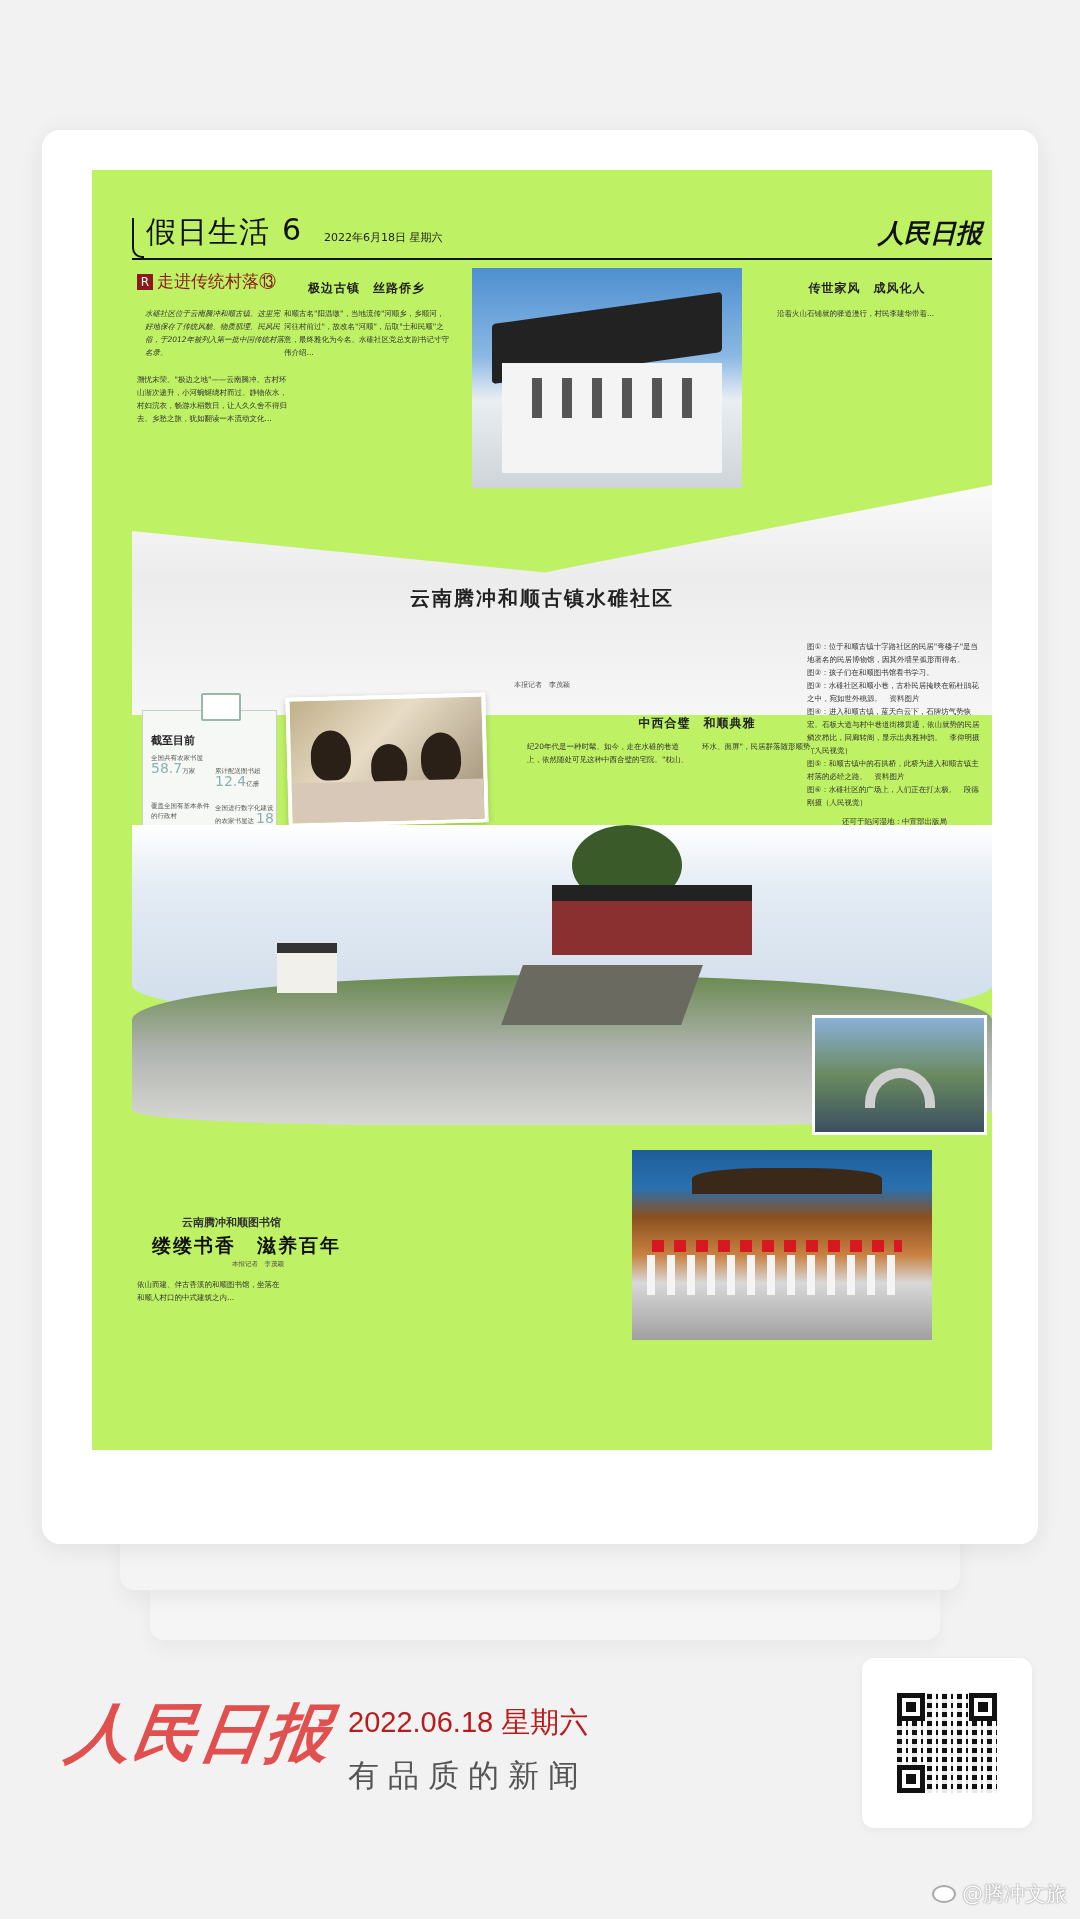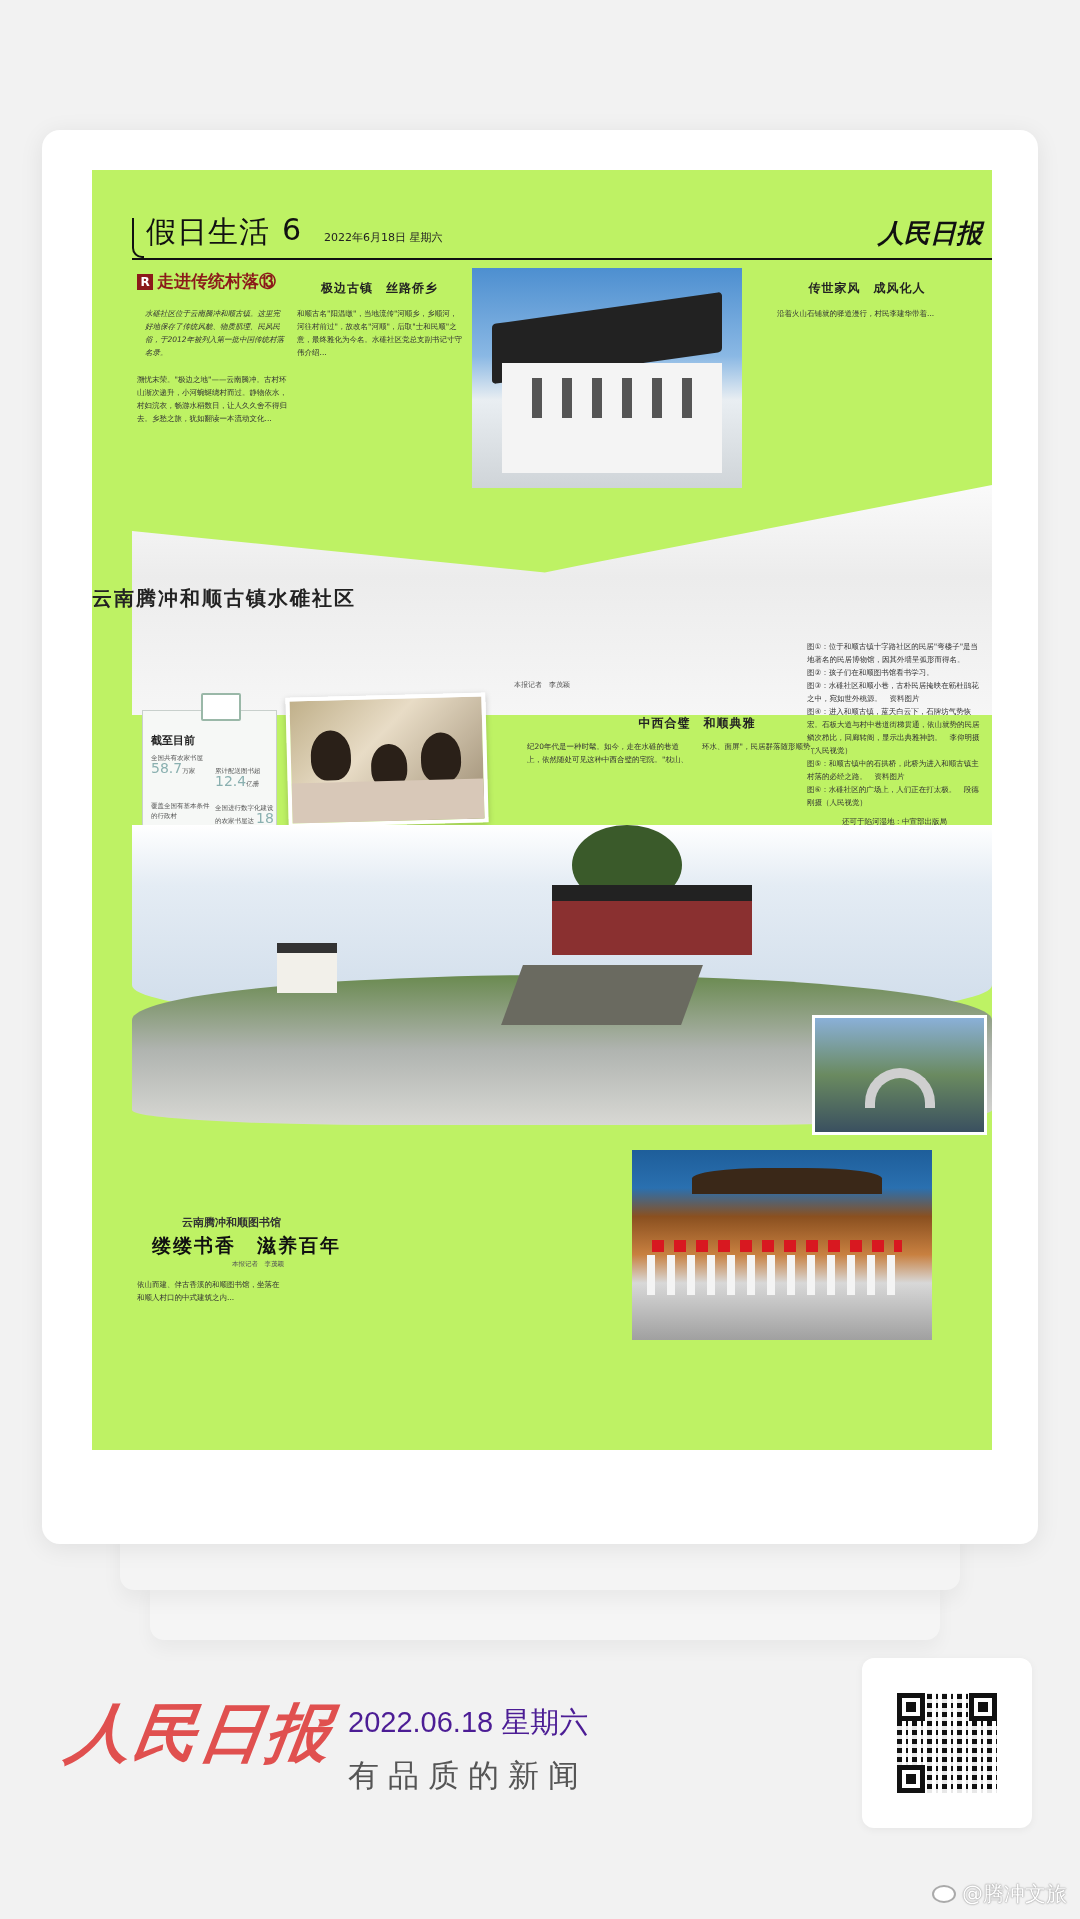--- a/index.html
+++ b/index.html
@@ -15,21 +15,21 @@
   .paper { position: absolute; left: 50px; top: 40px; width: 900px; height: 1280px; background: #bef264; overflow: hidden; }
 
   
   .mast { position: absolute; left: 40px; top: 40px; width: 860px; height: 50px; border-bottom: 2px solid #111; }
   .mast .bracket { position: absolute; left: 0; top: 8px; width: 12px; height: 40px; border-left: 2px solid #111; border-bottom: 2px solid #111; border-radius: 0 0 0 10px; }
   .mast .section { position: absolute; left: 14px; top: 2px; font-size: 30px; color: #111; letter-spacing: 1px; }
   .mast .pagenum { position: absolute; left: 150px; top: 2px; font-size: 30px; color: #111; }
   .mast .date { position: absolute; left: 192px; top: 20px; font-size: 11px; color: #222; }
   .mast .logo { position: absolute; right: 10px; top: 6px; font-family: "DejaVu Serif", serif; font-style: italic; font-size: 26px; font-weight: bold; color: #111; }
 
-  .col-title { font-weight: bold; color: #8b1a1a; font-size: 17px; }
+  .col-title { font-weight: normal; color: #8b1a1a; font-size: 17px; }
   .rbox { display: inline-block; width: 16px; height: 16px; background: #8b1a1a; color: #fff; font-size: 12px; text-align: center; line-height: 16px; margin-right: 4px; vertical-align: 1px; }
   .textblock { font-size: 7.5px; line-height: 13px; color: #333; }
   .sub-h { font-size: 12px; font-weight: bold; color: #222; text-align: center; letter-spacing: 1px; }
 
   .photo { position: absolute; overflow: hidden; }
   .ph-arch { background: linear-gradient(180deg, #4d8fd0 0%, #8ab8e4 40%, #e9eef2 60%, #cfd4d8 100%); }
   .ph-arch .roof { position: absolute; left: 20px; top: 40px; width: 230px; height: 60px; background: #222; transform: skewY(-8deg); border-radius: 4px; }
   .ph-arch .wall { position: absolute; left: 30px; top: 95px; width: 220px; height: 110px; background: #f4f4f4; }
   .ph-arch .windows { position: absolute; left: 60px; top: 110px; width: 170px; height: 40px; background: repeating-linear-gradient(90deg, #555 0 10px, #f4f4f4 10px 30px); }
   .ph-kids { background: linear-gradient(135deg, #c0b08a 0%, #e8dcc6 40%, #9a8a70 100%); border: 4px solid #fff; box-shadow: 0 2px 6px rgba(0,0,0,0.2); }
@@ -54,31 +54,31 @@
   .ph-taichi .lanterns { position: absolute; left: 20px; top: 90px; width: 250px; height: 12px; background: repeating-linear-gradient(90deg, #d81820 0 12px, transparent 12px 22px); }
   .ph-taichi .people { position: absolute; left: 15px; top: 105px; width: 260px; height: 40px; background: repeating-linear-gradient(90deg, #f4f4f4 0 8px, transparent 8px 20px); }
 
   .infobox { position: absolute; left: 50px; top: 540px; width: 135px; height: 150px; border: 1px solid #c8d0cc; background: #f6f8f6; }
   .infobox .title { position: absolute; left: 8px; top: 22px; font-size: 11px; font-weight: bold; color: #222; }
   .infobox .book { position: absolute; left: 58px; top: -18px; width: 40px; height: 28px; border: 2px solid #9ab8a8; border-radius: 2px; background: #fff; }
   .infobox .stat { position: absolute; font-size: 6.5px; color: #555; line-height: 10px; }
   .infobox .big { font-size: 14px; color: #8ab0b0; }
 
   .lead-bg { position: absolute; left: 40px; top: 315px; width: 860px; height: 230px; background: linear-gradient(180deg, #fafafa 0%, #ececec 40%, #f6f6f6 100%); clip-path: polygon(0 20%, 48% 38%, 52% 35%, 100% 0, 100% 100%, 0 100%); }
-  .lead-kicker { position: absolute; left: 0; width: 900px; top: 415px; text-align: left; font-family: "DejaVu Serif", serif; font-size: 20px; font-weight: bold; color: #222; letter-spacing: 2px; }
+  .lead-kicker { position: absolute; left: 0; width: 900px; top: 415px; text-align: center; font-family: "DejaVu Serif", serif; font-size: 20px; font-weight: bold; color: #222; letter-spacing: 2px; }
   .lead-title { position: absolute; left: 0; width: 900px; top: 448px; text-align: center; font-size: 44px; font-weight: bold; color: #111; letter-spacing: 4px; }
   .lead-byline { position: absolute; left: 0; width: 900px; top: 510px; text-align: center; font-size: 7px; color: #555; }
 
   .sec2-kicker { position: absolute; left: 90px; top: 1045px; font-family: "DejaVu Serif", serif; font-size: 11px; color: #333; font-weight: bold; }
   .sec2-title { position: absolute; left: 60px; top: 1063px; font-size: 19px; font-weight: bold; color: #111; letter-spacing: 2px; }
   .sec2-byline { position: absolute; left: 140px; top: 1090px; font-size: 6.5px; color: #555; }
 
   
   .brand-logo { position: absolute; left: 68px; top: 1690px; font-family: "DejaVu Serif", serif; font-style: italic; font-weight: bold; font-size: 64px; color: #e0504f; letter-spacing: 2px; transform: skewX(-8deg); }
-  .brand-date { position: absolute; left: 348px; top: 1703px; font-size: 29px; color: #4c1d95; font-family: "Liberation Sans", sans-serif; }
+  .brand-date { position: absolute; left: 348px; top: 1703px; font-size: 29px; color: #b91c1c; font-family: "Liberation Sans", sans-serif; }
   .brand-slogan { position: absolute; left: 348px; top: 1755px; font-size: 31px; color: #555; letter-spacing: 9px; }
   .qr-card { position: absolute; left: 862px; top: 1658px; width: 170px; height: 170px; background: #fff; border-radius: 12px; box-shadow: 0 2px 8px rgba(0,0,0,0.05); }
   .qr { position: absolute; left: 35px; top: 35px; width: 100px; height: 100px; background:
       repeating-linear-gradient(90deg, #111 0 5px, #fff 5px 9px, #111 9px 11px, #fff 11px 15px),
       #fff; }
   .qr-mask { position: absolute; left: 35px; top: 35px; width: 100px; height: 100px; background: repeating-linear-gradient(0deg, rgba(255,255,255,0.9) 0 4px, transparent 4px 9px); }
   .finder { position: absolute; width: 28px; height: 28px; border: 5px solid #111; background: #fff; }
   .finder::after { content: ""; position: absolute; left: 4px; top: 4px; width: 10px; height: 10px; background: #111; }
   .watermark { position: absolute; left: 932px; top: 1880px; font-size: 21px; color: #fff; text-shadow: 0 0 2px #999, 0 0 1px #888; }
   .weibo-icon { display: inline-block; width: 24px; height: 18px; border: 2px solid #aaa; border-radius: 50%; vertical-align: -2px; margin-right: 6px; background: #fff; }
@@ -101,21 +101,21 @@
     </div>
 
     <div style="position:absolute;left:45px;top:100px;width:150px;">
       <div class="col-title">
         <span class="rbox">R</span><span>走进传统村落⑬</span>
       </div>
       <p class="textblock" style="margin-top:14px;padding-left:8px;font-style:italic;">水碓社区位于云南腾冲和顺古镇。这里完好地保存了传统风貌、物质肌理、民风民俗，于2012年被列入第一批中国传统村落名录。</p>
       <p class="textblock" style="margin-top:14px;">溯忧末荣。"极边之地"——云南腾冲。古村环山渐次递升，小河蜿蜒绕村而过。静物依水，村妇浣衣，畅游水稻数日，让人久久舍不得归去。乡愁之旅，犹如翻读一本流动文化...</p>
     </div>
 
-    <div style="position:absolute;left:205px;top:110px;width:165px;">
+    <div style="position:absolute;left:192px;top:110px;width:165px;">
       <div class="sub-h">极边古镇　丝路侨乡</div>
       <p class="textblock" style="margin-top:10px;">和顺古名"阳温暾"，当地流传"河顺乡，乡顺河，河往村前过"，故改名"河顺"，后取"士和民顺"之意，最终雅化为今名。水碓社区党总支副书记寸守伟介绍...</p>
     </div>
 
     <div class="photo ph-arch" style="left:380px;top:98px;width:270px;height:220px;">
       <div class="roof"></div>
       <div class="wall"></div>
       <div class="windows"></div>
     </div>
 

